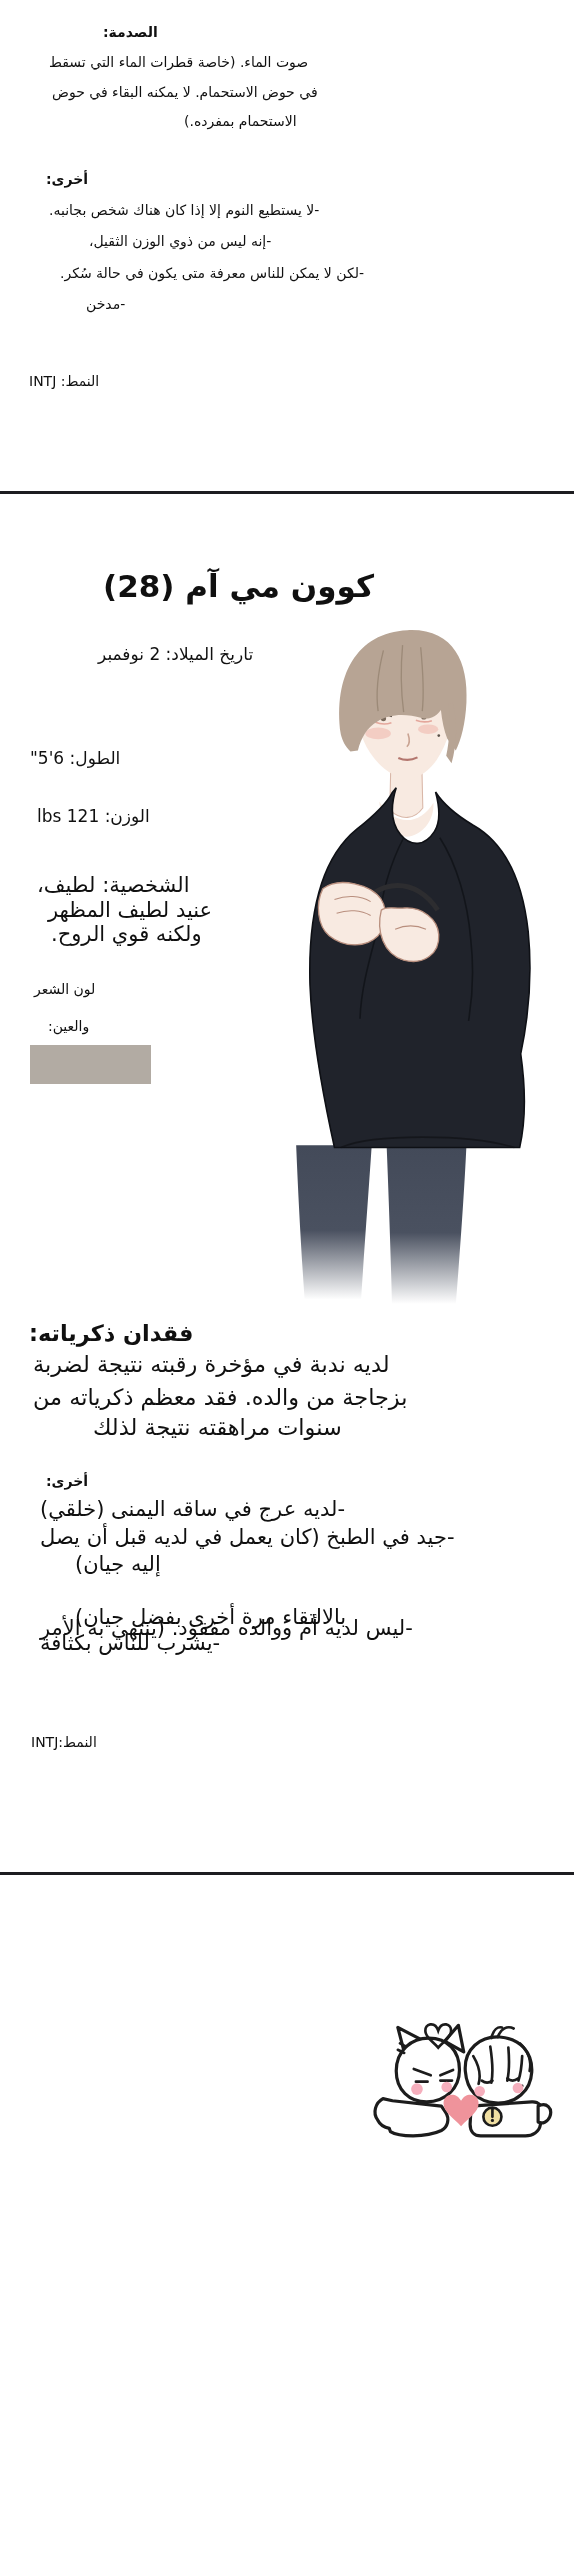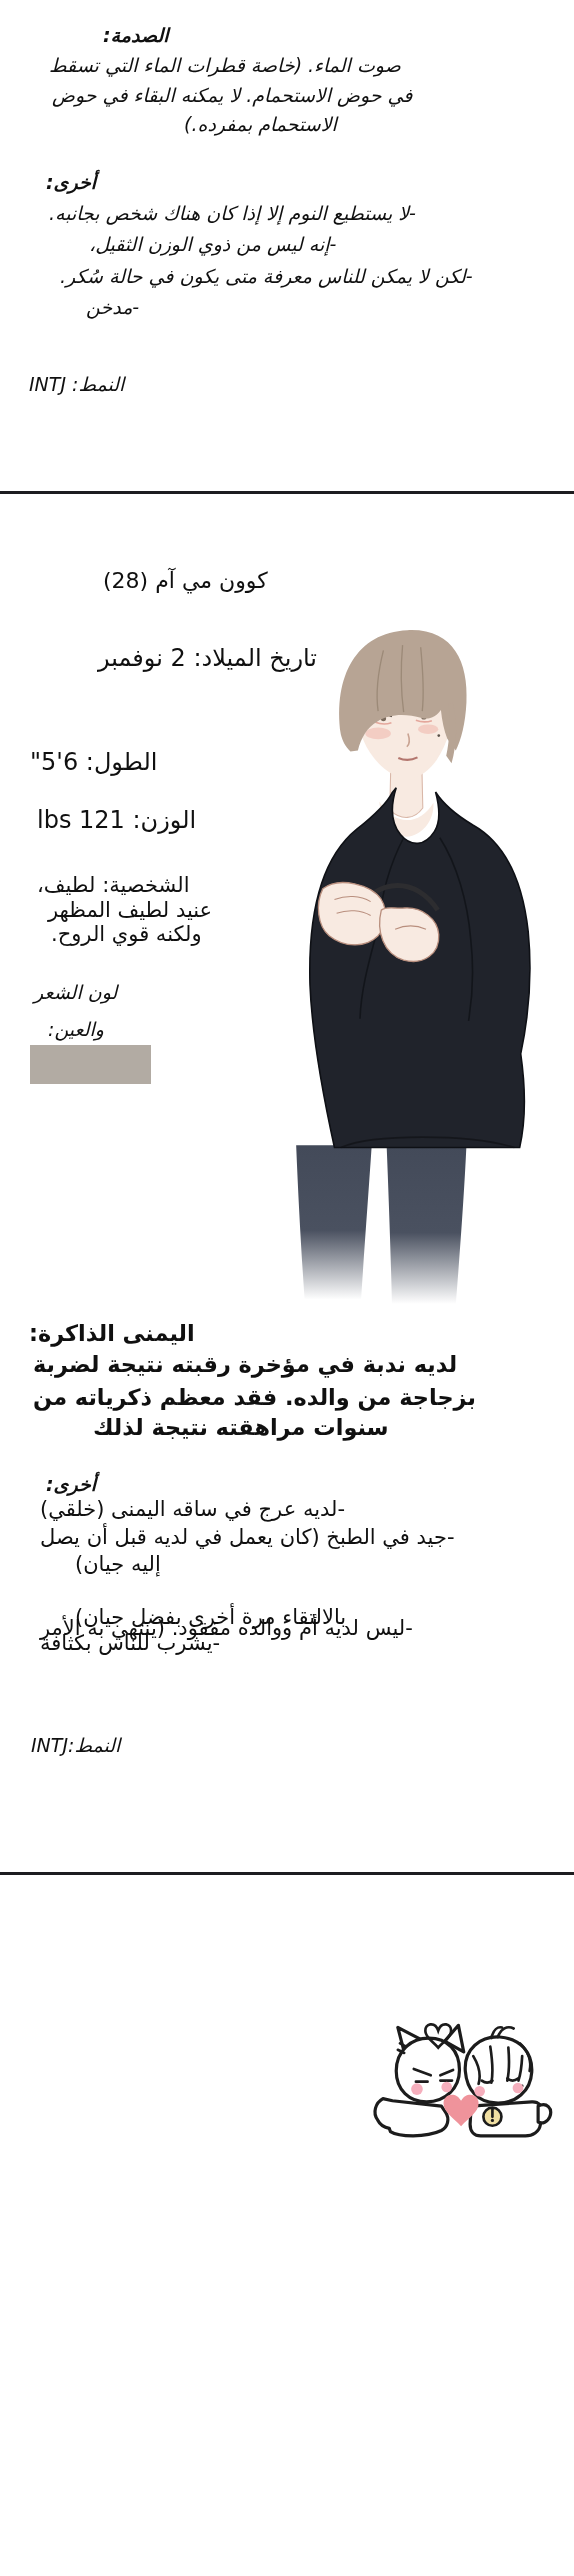--- a/index.html
+++ b/index.html
@@ -6,24 +6,24 @@
     --text:#101010; --divider:#1d1d20; --swatch:#b2aba3;
     --hair:#b7a494; --hair-line:#9c8a78; --skin:#f8eae1; --blush:#eeb4ab;
     --hoodie:#20232b; --hoodie-line:#0e1015; --pants:#434a59;
     --heart:#ef939b; --bell:#f0dfa2; --outline:#1c1c1c; --chibi-blush:#f5aebc;
   }
   html,body{margin:0;padding:0;}
   body{width:575px;height:2576px;background:#ffffff;position:relative;overflow:hidden;
        font-family:"DejaVu Sans", sans-serif;color:var(--text);}
   .ln{position:absolute;white-space:nowrap;line-height:1.1;color:var(--text);}
   .s36{font-size:21px;}
-  .s40{font-size:19px;font-style:italic;}
-  .s42{font-size:22.4px;font-weight:bold;}
-  .s44{font-size:24px;text-align:center;}
-  .title{font-size:22px;font-weight:normal;}
+  .s40{font-size:14px;}
+  .s42{font-size:22.4px;}
+  .s44{font-size:17px;text-align:center;}
+  .title{font-size:31px;font-weight:bold;}
   .b{font-weight:bold;}
   .divider{position:absolute;left:0;width:575px;height:2.7px;background:var(--divider);}
   .swatch{position:absolute;left:30px;top:1045px;width:121px;height:39px;background:var(--swatch);}
   .ill{position:absolute;}
   .ol{stroke:var(--outline);stroke-width:6;fill:#ffffff;stroke-linejoin:round;stroke-linecap:round;}
   .ols{stroke:var(--outline);stroke-width:5;fill:none;stroke-linecap:round;}
 </style>
 </head>
 <body>
 
@@ -47,21 +47,21 @@
   <div class="ln s44" dir="rtl" style="left:98px;top:645px">تاريخ الميلاد: 2 نوفمبر</div>
   <div class="ln s44" dir="rtl" style="left:30px;top:749px">الطول: 6'5"</div>
   <div class="ln s44" dir="rtl" style="left:37px;top:807px">الوزن: lbs 121</div>
   <div class="ln s36" dir="rtl" style="left:37px;top:874px">الشخصية: لطيف،</div>
   <div class="ln s36" dir="rtl" style="left:48px;top:899px">عنيد لطيف المظهر</div>
   <div class="ln s36" dir="rtl" style="left:51px;top:923px">ولكنه قوي الروح.</div>
   <div class="ln s40" dir="rtl" style="left:34px;top:982px">لون الشعر</div>
   <div class="ln s40" dir="rtl" style="left:48px;top:1019px">والعين:</div>
   <div class="swatch"></div>
 
-  <div class="ln s42 b" dir="rtl" style="left:29px;top:1321px">اليمنى الذاكرة:</div>
+  <div class="ln s42 b" dir="rtl" style="left:29px;top:1321px">فقدان ذكرياته:</div>
   <div class="ln s42" dir="rtl" style="left:33px;top:1352px">لديه ندبة في مؤخرة رقبته نتيجة لضربة</div>
   <div class="ln s42" dir="rtl" style="left:33px;top:1385px">بزجاجة من والده. فقد معظم ذكرياته من</div>
   <div class="ln s42" dir="rtl" style="left:93px;top:1415px">سنوات مراهقته نتيجة لذلك</div>
 
   <div class="ln s40 b" dir="rtl" style="left:46px;top:1474px">أخرى:</div>
   <div class="ln s36" dir="rtl" style="left:40px;top:1498px">-لديه عرج في ساقه اليمنى (خلقي)</div>
   <div class="ln s36" dir="rtl" style="left:40px;top:1526px">-جيد في الطبخ (كان يعمل في لديه قبل أن يصل</div>
   <div class="ln s36" dir="rtl" style="left:75px;top:1553px">إليه جيان)</div>
   <div class="ln s36" dir="rtl" style="left:40px;top:1617px">-ليس لديه أم ووالده مفقود. (ينتهي به الأمر</div>
   <div class="ln s36" dir="rtl" style="left:75px;top:1606px">بالالتقاء مرة أخرى بفضل جيان)</div>

